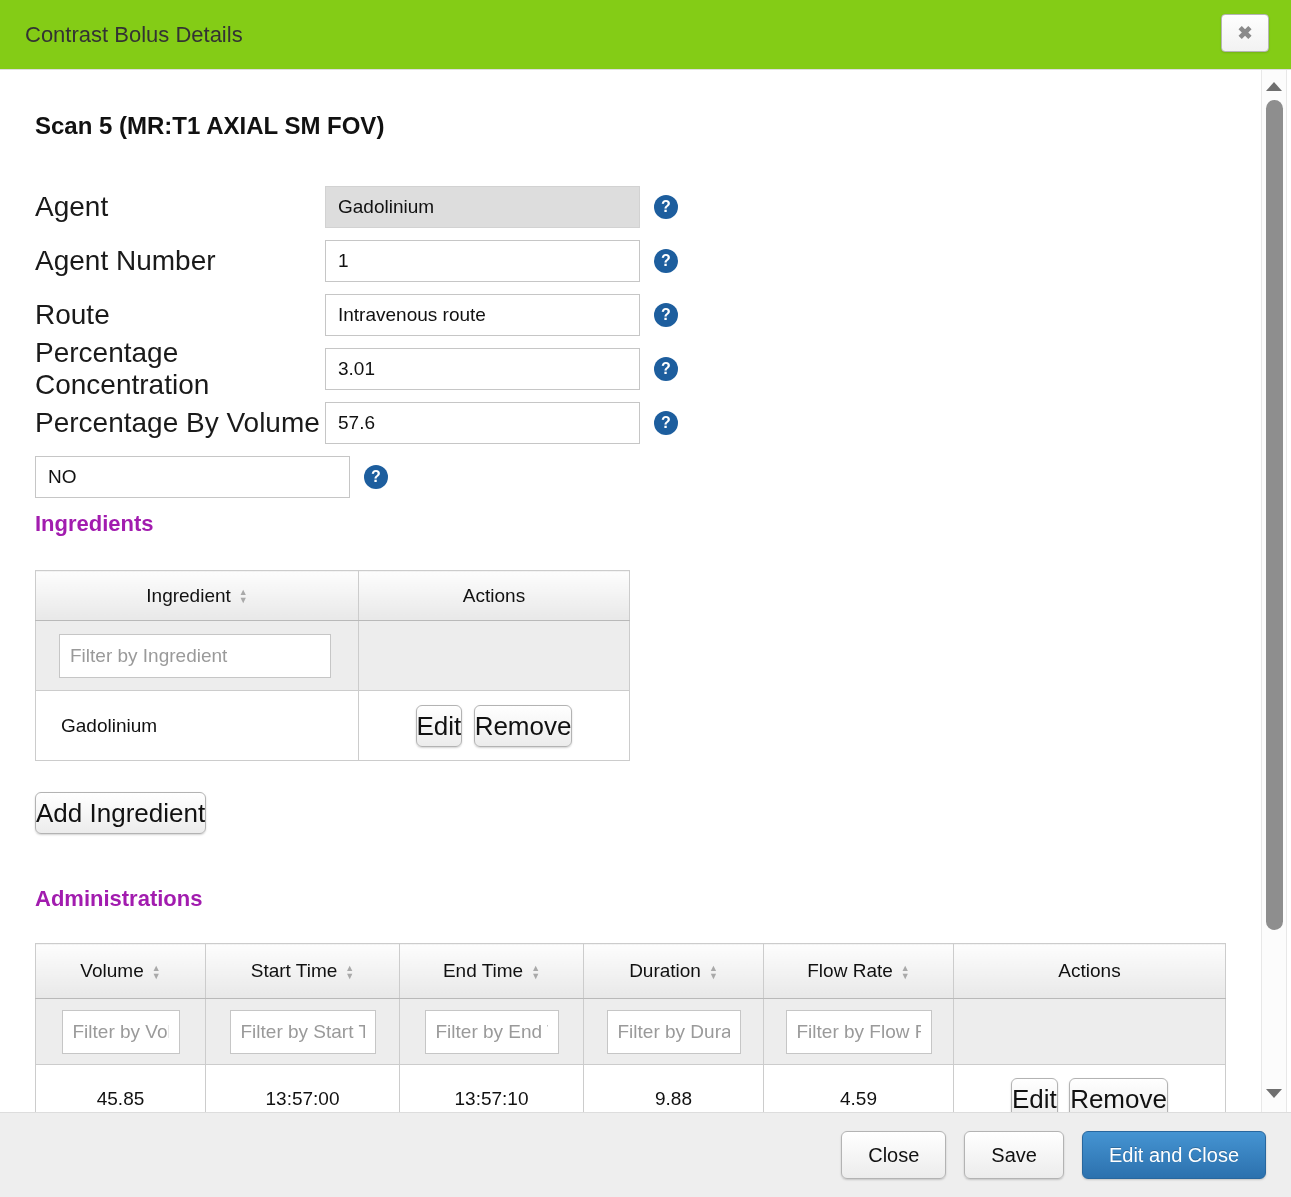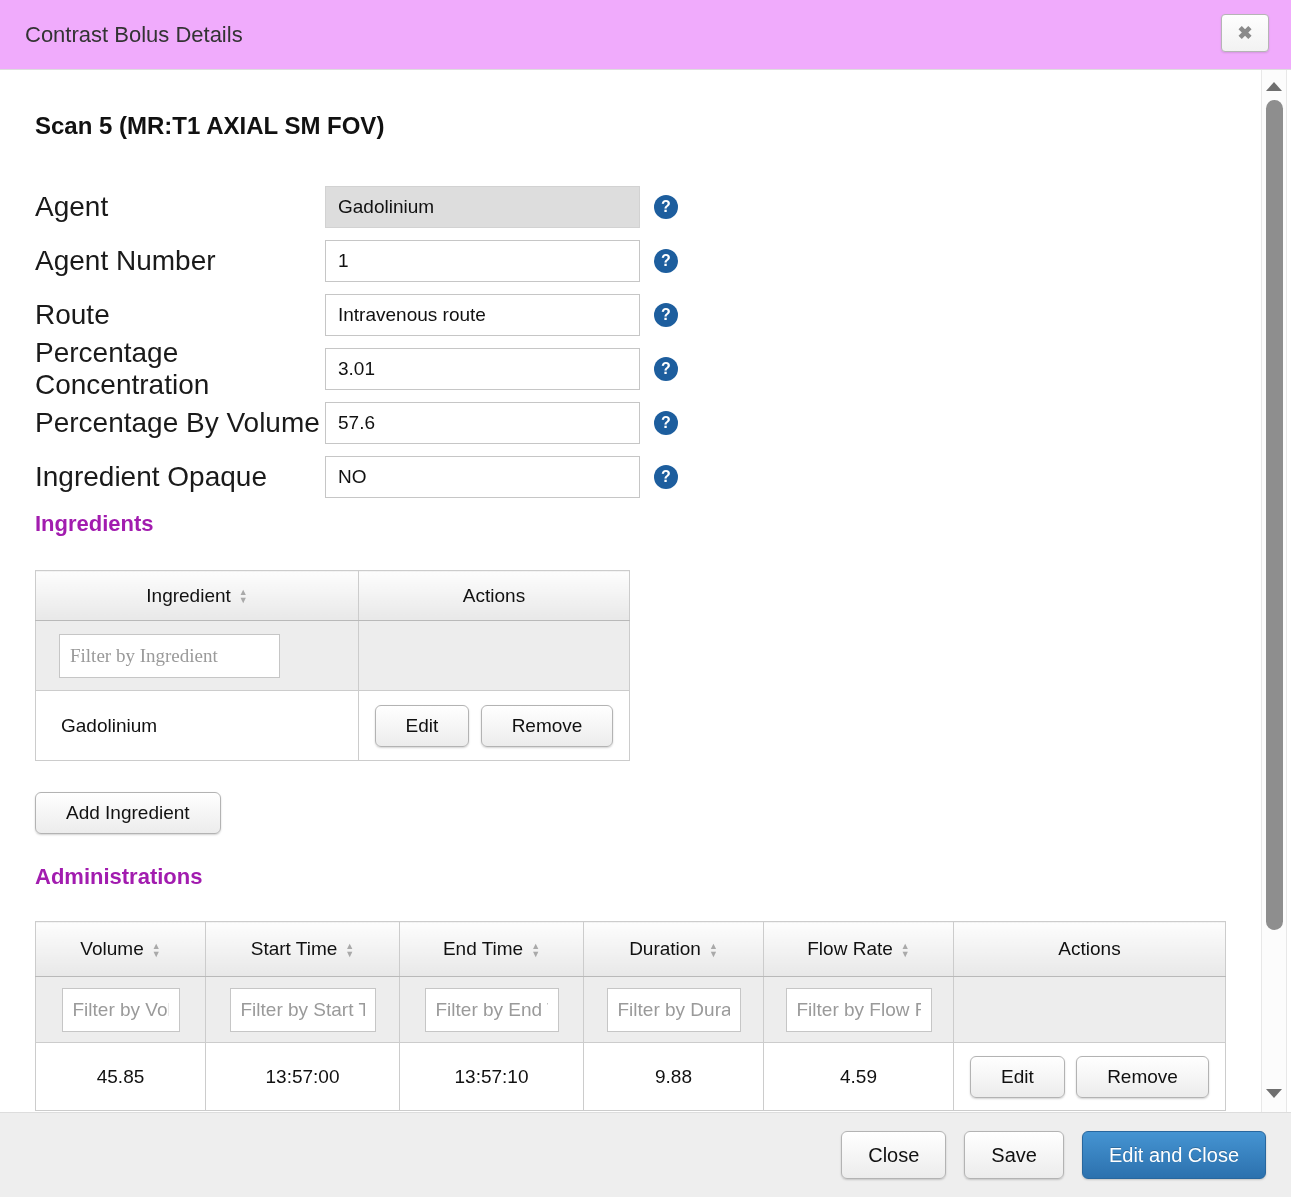--- a/index.html
+++ b/index.html
@@ -9,21 +9,21 @@
     background:#fff; color:#222;
     overflow:hidden;
   }
   .modal {
     width:1291px; height:1197px;
     display:flex; flex-direction:column;
     background:#fff;
   }
   
   .modal-header {
-    flex:none; height:70px; background:#f0abfc;
+    flex:none; height:70px; background:#84cc16;
     border-bottom:1px solid #ddd;
     display:flex; align-items:center; position:relative;
     padding-left:25px;
   }
   .modal-title { font-size:22px; color:#333; }
   .close-btn {
     position:absolute; right:22px; top:14px;
     width:48px; height:38px;
     background:linear-gradient(#fefefe,#f2f2f2);
     border:1px solid #b5b5b5; border-radius:4px;
@@ -50,21 +50,21 @@
   .form-input.readonly { background:#ddd; border-color:#d2d2d2; }
   .help-icon {
     width:24px; height:24px; margin-left:14px; border-radius:50%;
     background:#1d5e9e; color:#fff; font-size:16px; font-weight:bold;
     display:flex; align-items:center; justify-content:center; cursor:pointer;
     flex:none;
   }
 
   .section-heading { font-size:22px; font-weight:bold; color:#a21caf; line-height:28px; }
   .sec-ingredients { margin-top:10px; }
-  .sec-admin { margin-top:29px; }
+  .sec-admin { margin-top:51px; }
 
   
   table { border-collapse:collapse; table-layout:fixed; }
   th, td { border:1px solid #ccc; font-weight:normal; }
   th {
     background:linear-gradient(#fdfdfd,#e8e8e8);
     font-size:19px; color:#111; text-align:center;
     border-bottom-color:#b9b9b9; cursor:pointer;
   }
   tr.filter-row td { background:#ededed; }
@@ -79,37 +79,37 @@
   .filter-input::placeholder { color:#9a9a9a; white-space:nowrap; overflow:hidden; }
 
   .ing-table { margin-top:32px; width:594px; }
   .ing-table th { height:50px; }
   .ing-table tr.filter-row td { height:70px; }
   .ing-table tr.data-row td { height:70px; }
   .ing-col-a { width:323px; }
   .ing-col-b { width:271px; }
   .ing-name-cell { padding-left:25px; text-align:left; }
   .ing-filter-cell { padding-left:23px; }
-  .ing-filter-cell .filter-input { width:221px;font-family:Liberation Serif, serif; }
+  .ing-filter-cell .filter-input { width:272px; }
   .actions-cell { text-align:center; }
 
   .admin-table { margin-top:30px; width:1190px; }
   .admin-table th { height:55px;text-align:center; }
   .admin-table tr.filter-row td { height:66px; text-align:center; }
   .admin-table tr.data-row td { height:68px; text-align:center; }
   .col-vol{width:170px} .col-st{width:194px} .col-et{width:184px}
   .col-dur{width:180px} .col-fr{width:190px} .col-act{width:272px}
 
   
   .btn {
-    display:inline-block; height:42px; line-height:40px; padding:0 30px;
+    display:inline-block; height:42px; line-height:40px; padding:0 0;
     background:linear-gradient(#ffffff,#ececec);
     border:1px solid #b3b3b3; border-radius:6px;
     box-shadow:0 1px 2px rgba(0,0,0,.18);
-    font-family:"Liberation Sans", sans-serif; font-size:19px; color:#111;
+    font-family:"Liberation Sans", sans-serif; font-size:26px; color:#111;
     cursor:pointer; text-align:center;
   }
   .row-actions .btn + .btn { margin-left:6px; }
   .add-btn-wrap { margin-top:31px; }
 
   
   .modal-footer {
     flex:none; height:85px; background:#eeeeee; border-top:1px solid #ddd;
     display:flex; align-items:center; justify-content:flex-end;
     padding-right:25px; gap:18px;
@@ -190,21 +190,20 @@
 
       <div class="form-row">
         <div class="form-label">Percentage By Volume</div>
         <input class="form-input" value="57.6" style="">
         <div class="help-icon">
             <span>?</span>
           </div>
       </div>
 
       <div class="form-row">
-        <div class="form-label">Ingredient Opaque</div>
         <input class="form-input" value="NO" style="">
         <div class="help-icon">
             <span>?</span>
           </div>
       </div>
 
     </div>
 
     <div class="section-heading sec-ingredients">Ingredients</div>
 

